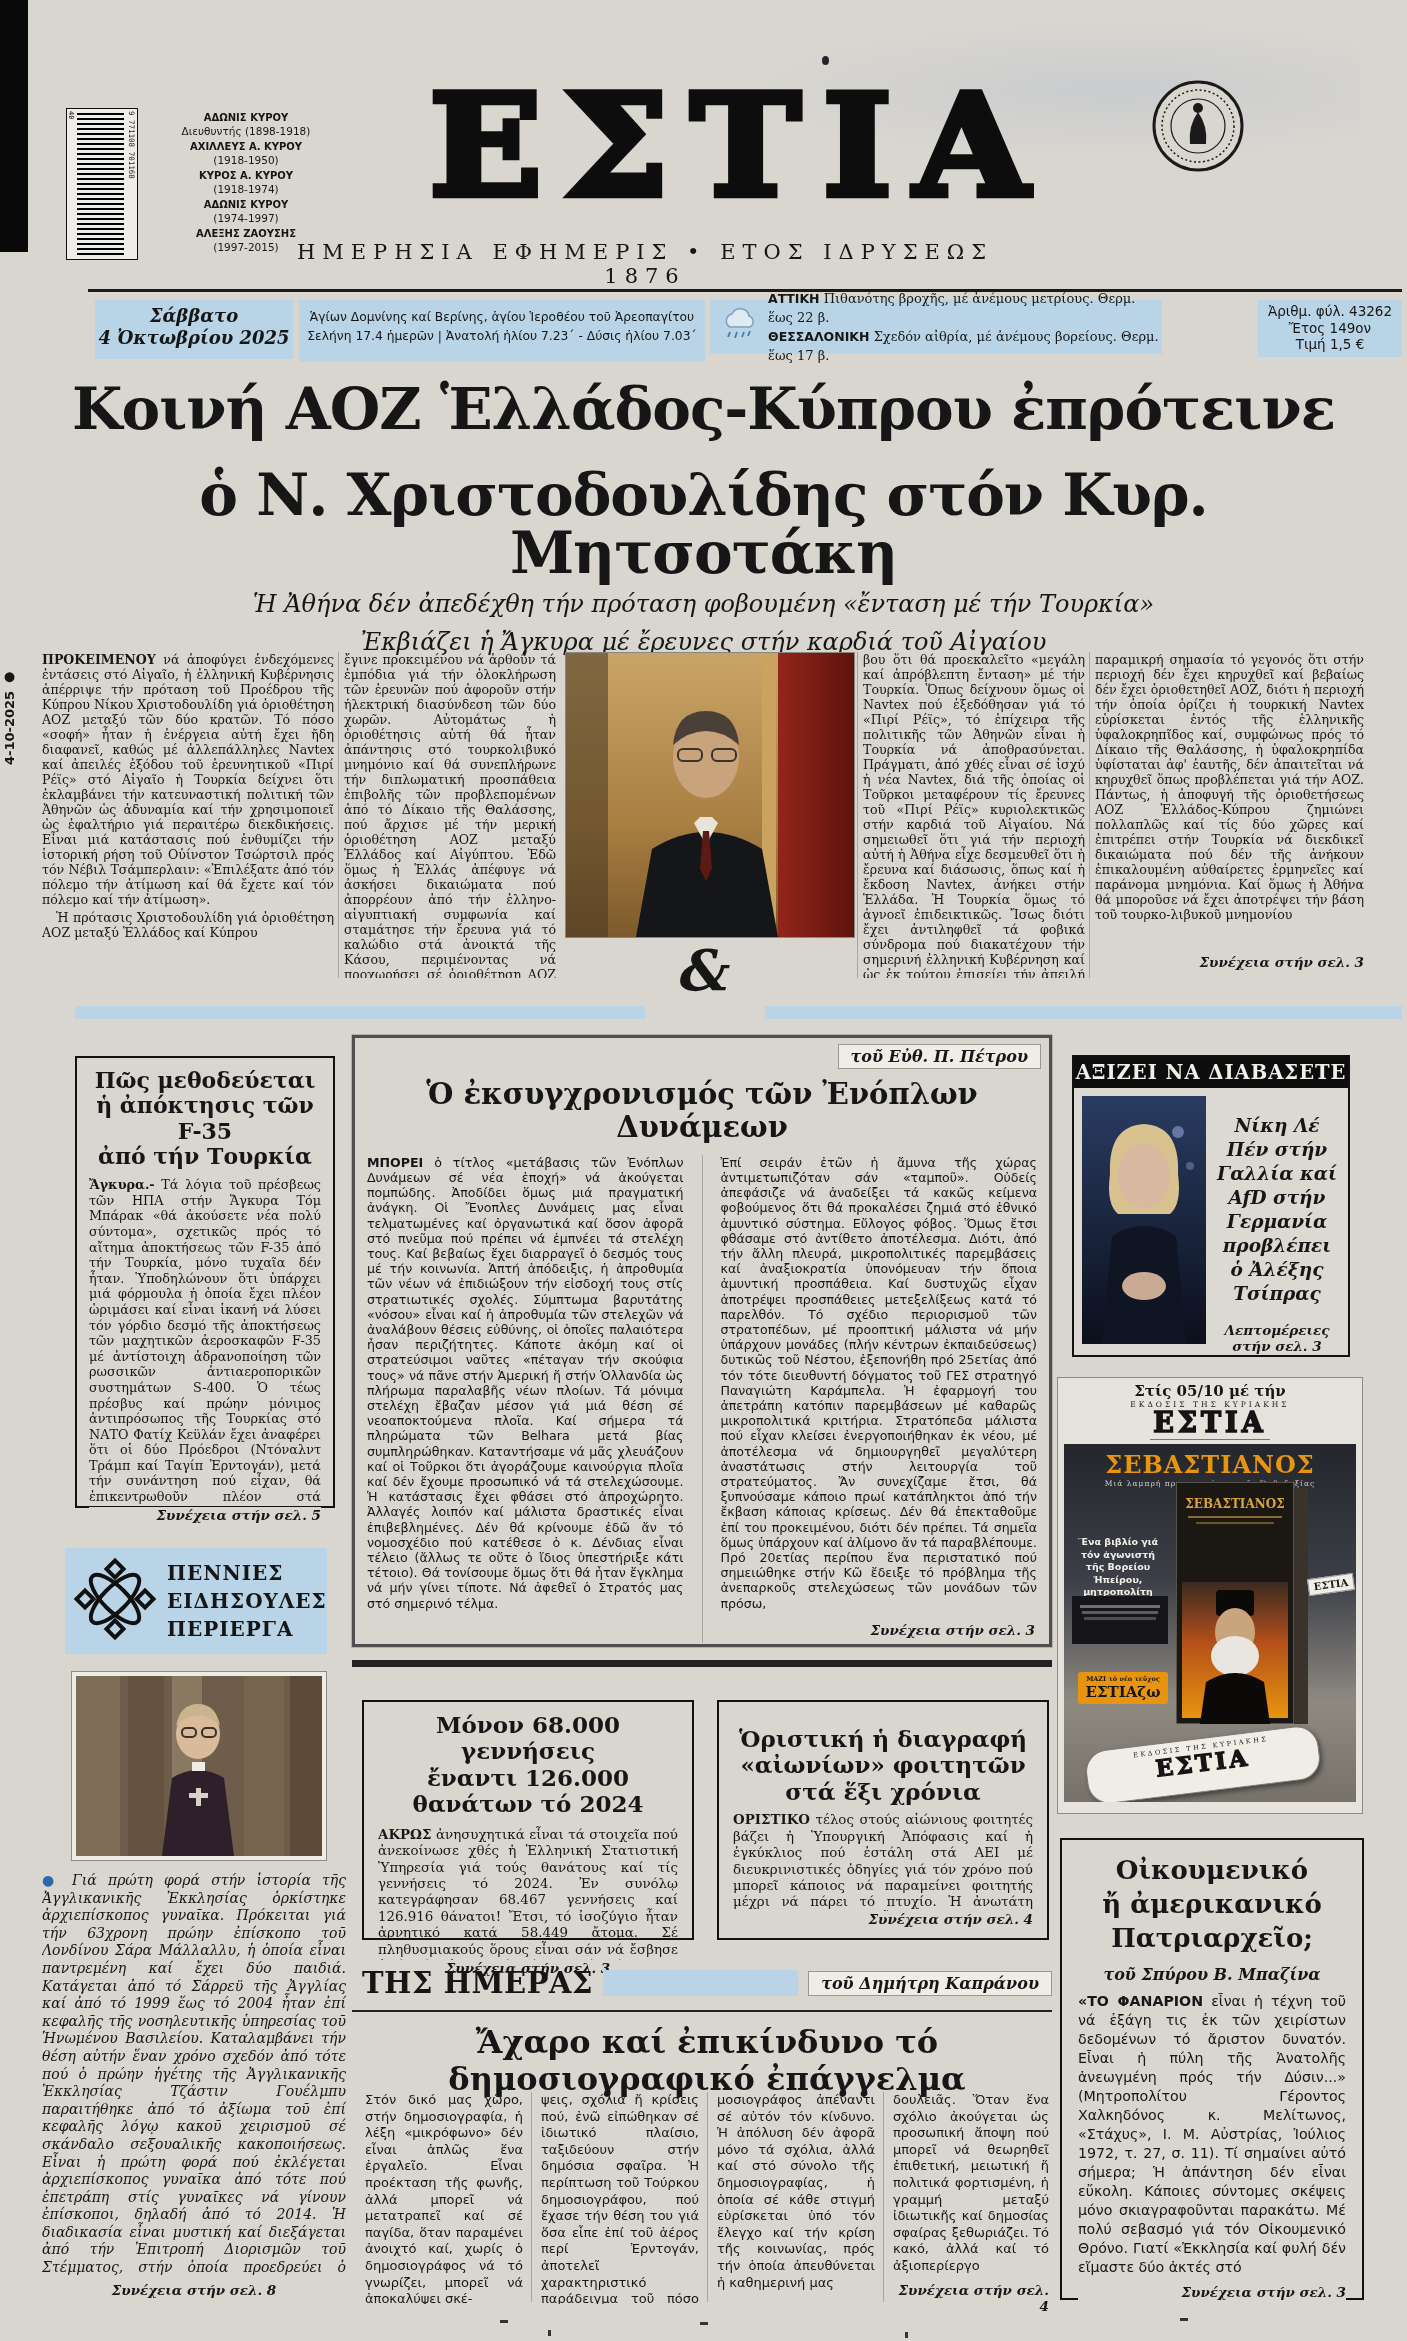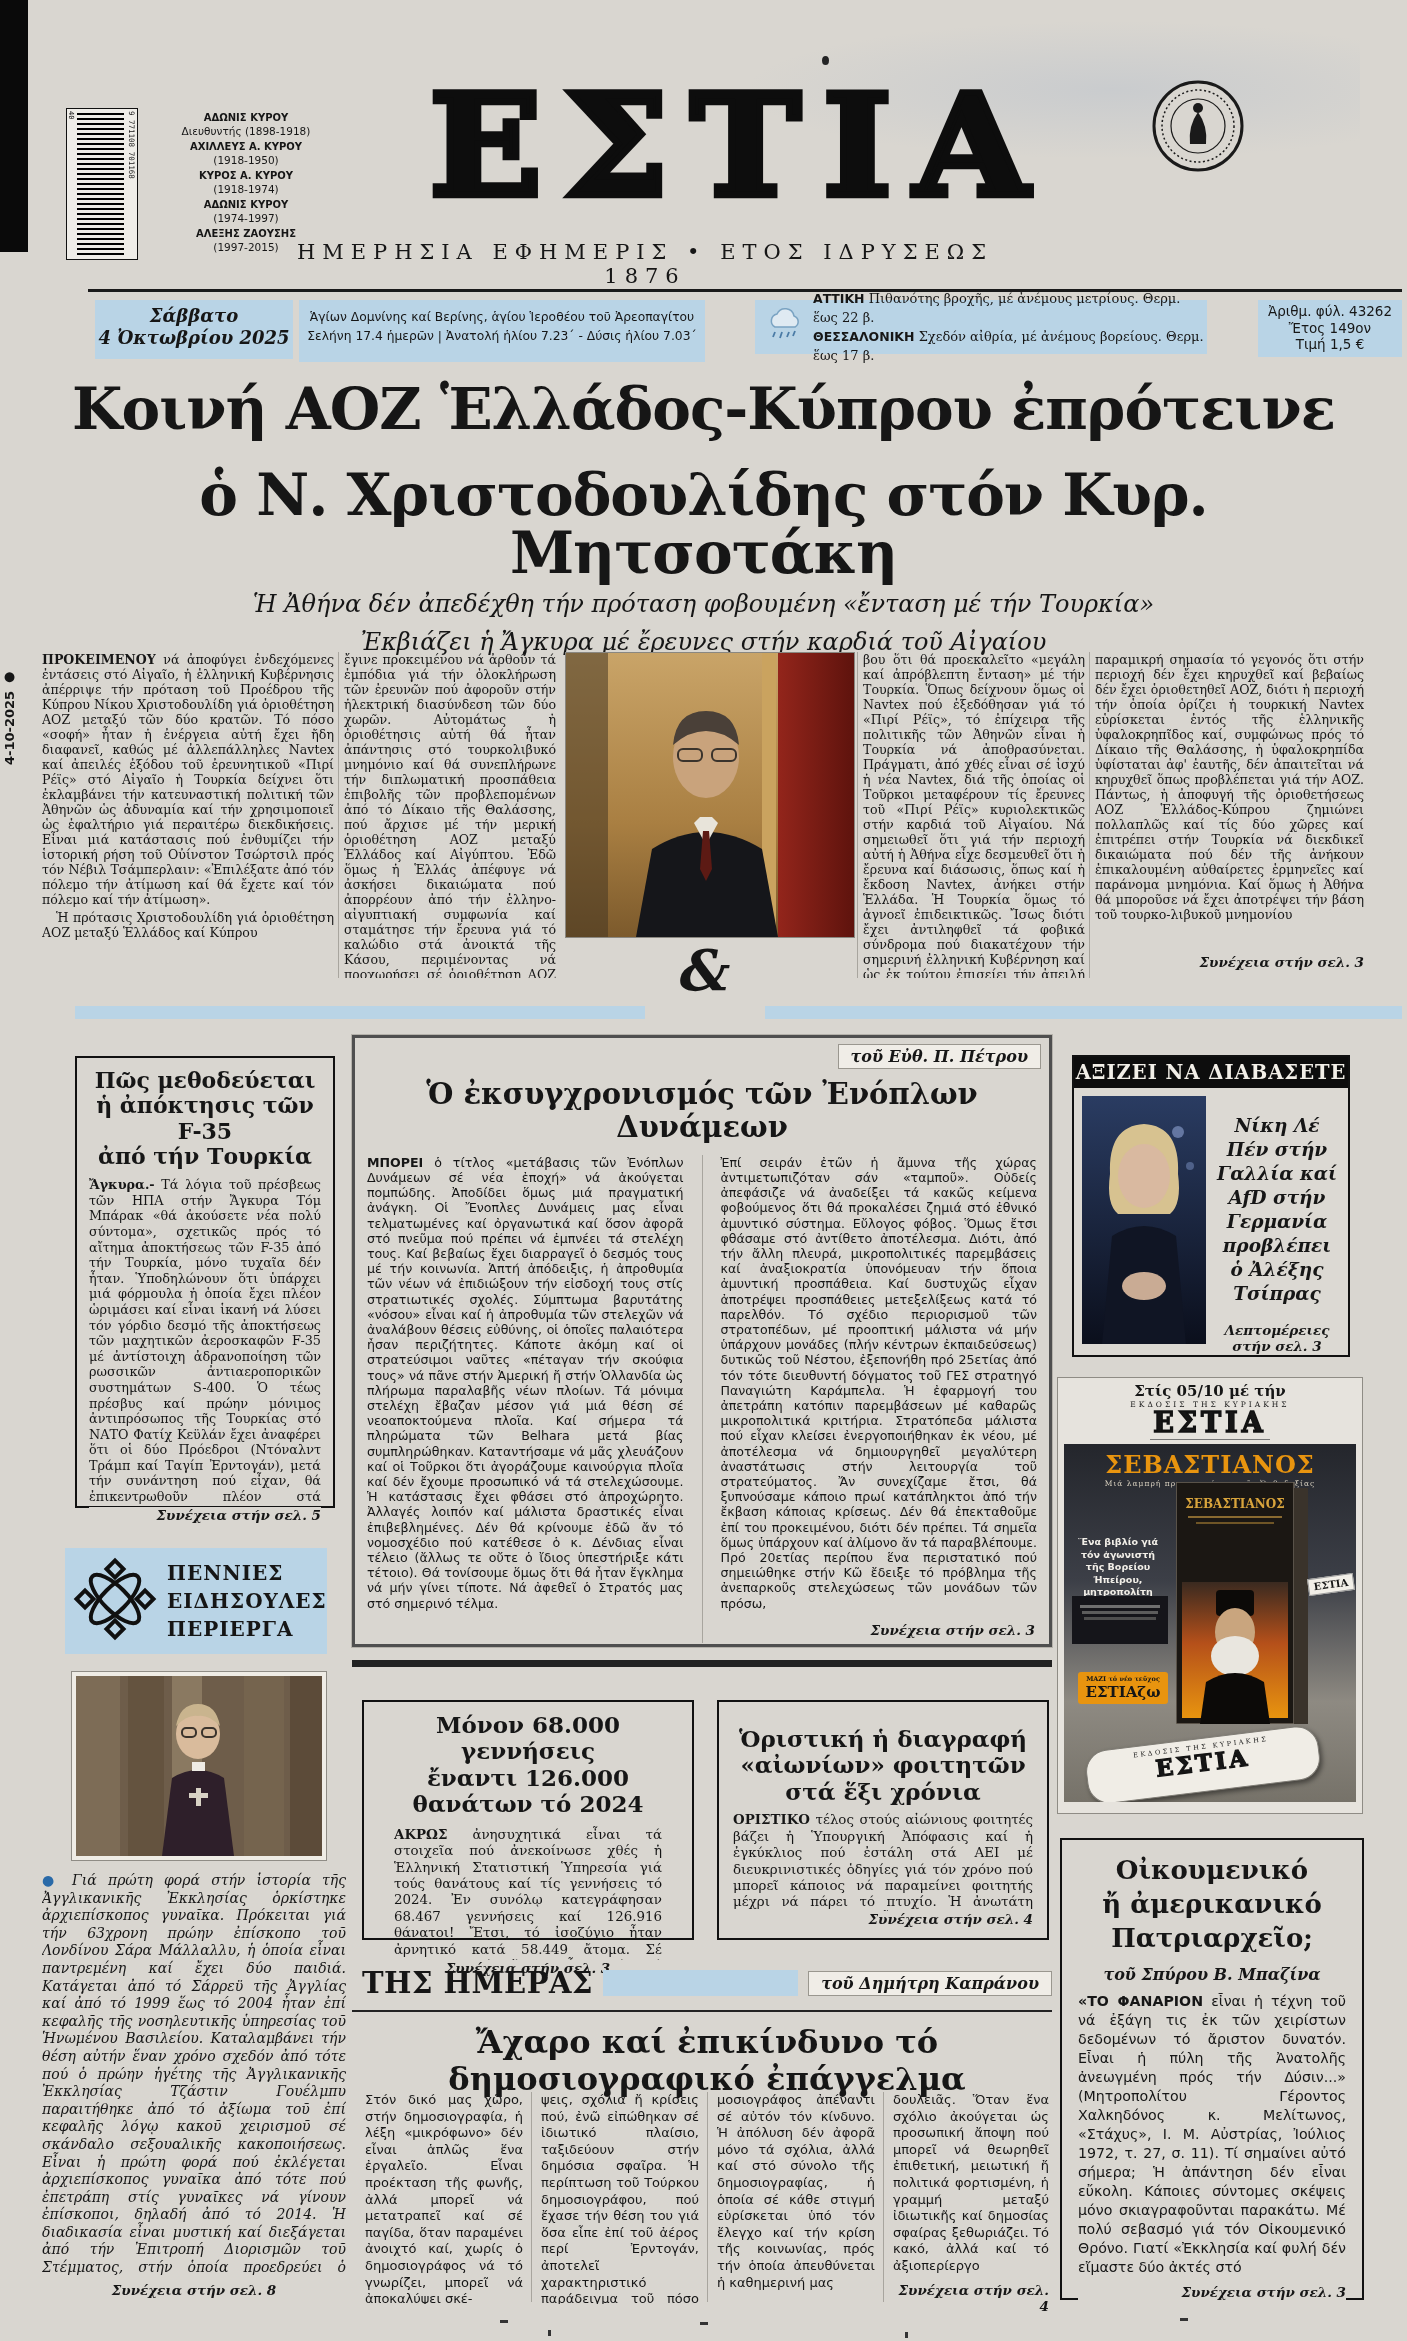--- a/index.html
+++ b/index.html
@@ -96,21 +96,21 @@
   <div class="ab" style="left:88px;top:289px;width:1314px;height:2.5px;background:#1a1a1a;"></div>
 
   <div class="ab cell daycell" style="left:95px;top:300px;width:198px;height:54px;">
     <div>Σάββατο</div>
       <div>4 Ὀκτωβρίου 2025</div>
   </div>
   <div class="ab cell saints" style="left:299px;top:300px;width:406px;height:54px;">
     <div>Ἁγίων Δομνίνης καί Βερίνης, ἁγίου Ἱεροθέου τοῦ Ἀρεοπαγίτου</div>
       <div>Σελήνη 17.4 ἡμερῶν | Ἀνατολή ἡλίου 7.23΄ - Δύσις ἡλίου 7.03΄</div>
   </div>
-  <div class="ab cell" style="left:710px;top:300px;width:452px;height:54px;display:flex;align-items:center;margin-left:45px;">
+  <div class="ab cell" style="left:710px;top:300px;width:452px;height:54px;display:flex;align-items:center;">
     <span style="margin:0 8px 0 10px;">
       <svg width="40" height="36" viewBox="0 0 40 36">
         <path d="M10 20 a7 7 0 0 1 2-13 a9 9 0 0 1 17 2 a6 6 0 0 1 1 11 Z" fill="#dfeaf2" stroke="#7aa3c2" stroke-width="1.5"></path>
         <g stroke="#4a7ba6" stroke-width="1.8">
             <line x1="10" y1="25" x2="8" y2="30"></line>
             <line x1="17" y1="25" x2="15" y2="31"></line>
             <line x1="24" y1="25" x2="22" y2="30"></line>
             <line x1="30" y1="24" x2="28" y2="29"></line>
           </g>
       </svg>
@@ -316,21 +316,21 @@
   </div>
 
   <div class="ab italicstory" style="left:42px;top:1872px;width:304px;height:404px;">
     <span style="color:#2a6aa8;font-style:normal;">●</span>
     <span>Γιά πρώτη φορά στήν ἱστορία τῆς Ἀγγλικανικῆς Ἐκκλησίας ὁρκίστηκε ἀρχιεπίσκοπος γυναῖκα. Πρόκειται γιά τήν 63χρονη πρώην ἐπίσκοπο τοῦ Λονδίνου Σάρα Μάλλαλλυ, ἡ ὁποία εἶναι παντρεμένη καί ἔχει δύο παιδιά. Κατάγεται ἀπό τό Σάρρεϋ τῆς Ἀγγλίας καί ἀπό τό 1999 ἕως τό 2004 ἦταν ἐπί κεφαλῆς τῆς νοσηλευτικῆς ὑπηρεσίας τοῦ Ἡνωμένου Βασιλείου. Καταλαμβάνει τήν θέση αὐτήν ἕναν χρόνο σχεδόν ἀπό τότε πού ὁ πρώην ἡγέτης τῆς Ἀγγλικανικῆς Ἐκκλησίας Τζάστιν Γουέλμπυ παραιτήθηκε ἀπό τό ἀξίωμα τοῦ ἐπί κεφαλῆς λόγῳ κακοῦ χειρισμοῦ σέ σκάνδαλο σεξουαλικῆς κακοποιήσεως. Εἶναι ἡ πρώτη φορά πού ἐκλέγεται ἀρχιεπίσκοπος γυναῖκα ἀπό τότε πού ἐπετράπη στίς γυναῖκες νά γίνουν ἐπίσκοποι, δηλαδή ἀπό τό 2014. Ἡ διαδικασία εἶναι μυστική καί διεξάγεται ἀπό τήν Ἐπιτροπή Διορισμῶν τοῦ Στέμματος, στήν ὁποία προεδρεύει ὁ πρώην ἐπί κεφαλῆς τῆς MI5. Οἱ δύο ἐπικρατέστεροι ὑποψήφιοι ὑπεβλήθησαν στόν Βρετανό Πρωθυπουργό, πού προτείνει τόν ἕναν στόν μονάρχη γιά τόν ἐπίσημο διορισμό.</span>
   </div>
   <div class="ab cont" style="left:42px;top:2282px;width:304px;text-align:center;">Συνέχεια στήν σελ. 8</div>
 
   <div class="ab smallrule" style="left:352px;top:1660px;width:700px;height:7px;"></div>
 
-  <div class="ab blackbox" style="left:362px;top:1700px;width:332px;height:240px;padding:10px 30px;box-sizing:border-box;">
+  <div class="ab blackbox" style="left:362px;top:1700px;width:332px;height:240px;padding:10px 14px;box-sizing:border-box;">
     <div class="boxtitle" style="font-size:23px;">
       <div>Μόνον 68.000 γεννήσεις</div>
         <div>ἔναντι 126.000 θανάτων τό 2024</div>
     </div>
     <div class="bodytext" style="font-size:13.4px;line-height:16.4px;margin-top:8px;height:134px;">
       <span class="lw">ΑΚΡΩΣ</span> <span>ἀνησυχητικά εἶναι τά στοιχεῖα πού ἀνεκοίνωσε χθές ἡ Ἑλληνική Στατιστική Ὑπηρεσία γιά τούς θανάτους καί τίς γεννήσεις τό 2024. Ἐν συνόλῳ κατεγράφησαν 68.467 γεννήσεις καί 126.916 θάνατοι! Ἔτσι, τό ἰσοζύγιο ἦταν ἀρνητικό κατά 58.449 ἄτομα. Σέ πληθυσμιακούς ὅρους εἶναι σάν νά ἔσβησε ἀπό τόν ἑλληνικό χάρτη μιά πόλις τοῦ μεγέθους τῆς Καλαμάτας, τῆς Ξάνθης ἤ τῆς Κατερίνης.</span>
     </div>
     <div class="cont" style="text-align:center;">Συνέχεια στήν σελ. 3</div>
   </div>
 

